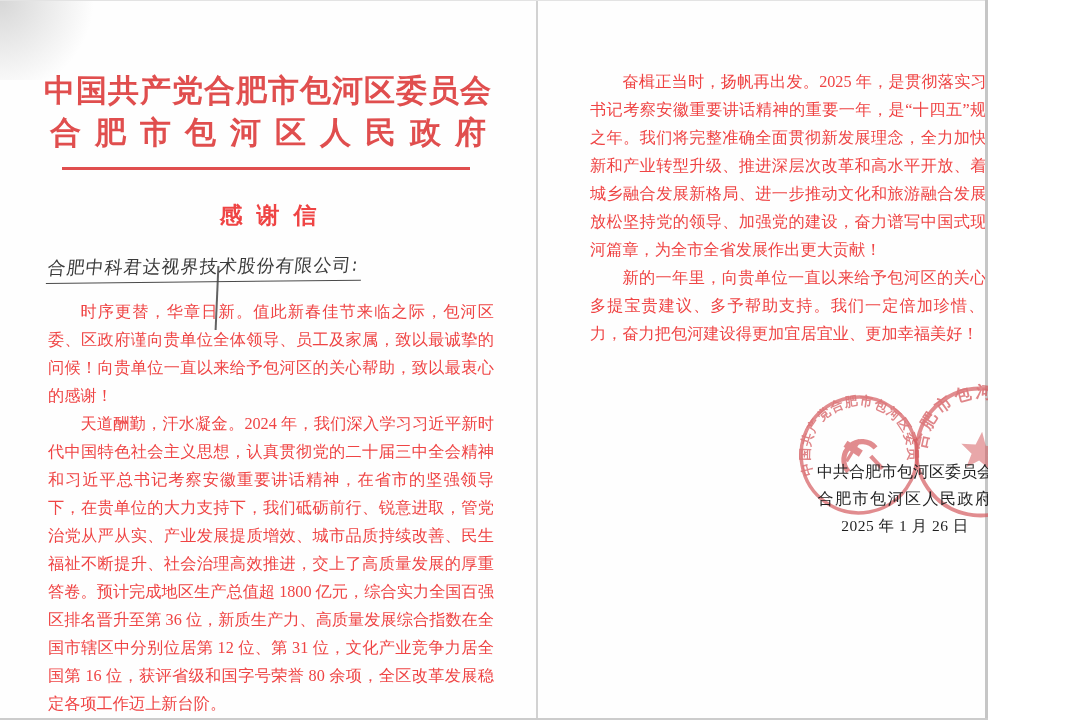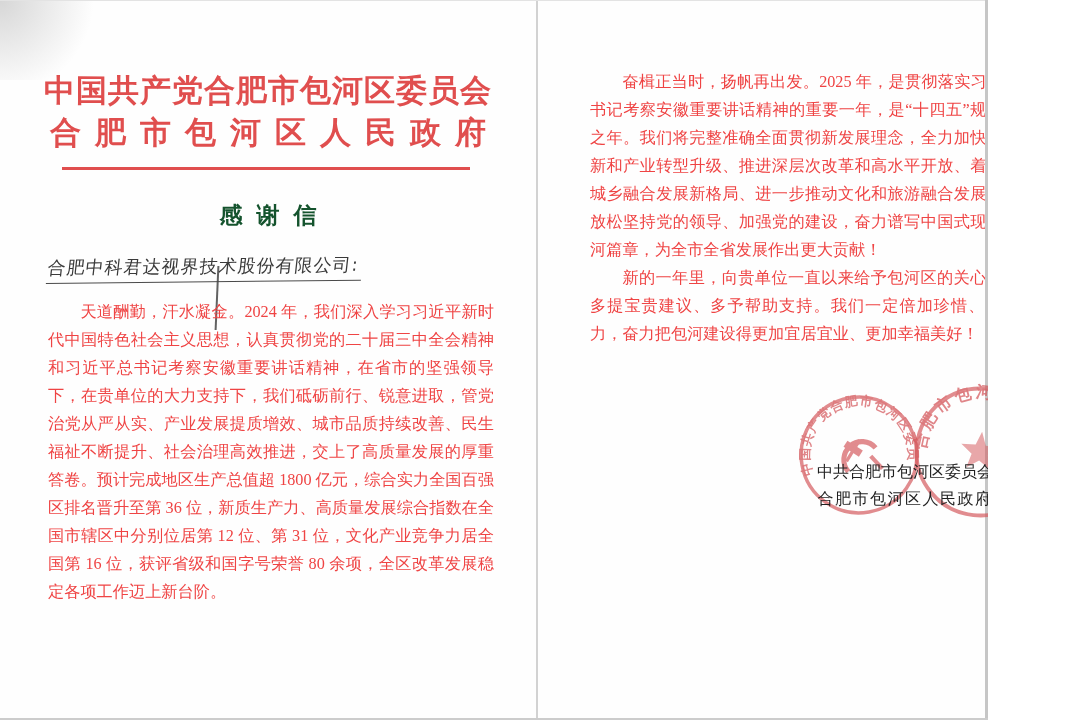--- a/index.html
+++ b/index.html
@@ -20,21 +20,21 @@
   .page-left{left:0;width:536px;}
   .page-right{left:538px;width:542px;}
 
   .letterhead{position:absolute;left:0;width:536px;text-align:center;
     color:#e04e4e;font-weight:bold;}
   .letterhead.l1{top:70px;font-size:31px;letter-spacing:1px;}
   .letterhead.l2{top:112px;font-size:31px;letter-spacing:14px;text-indent:14px;}
   .red-rule{position:absolute;left:62px;top:167px;width:408px;height:3px;background:#e04e4e;}
 
   .letter-title{position:absolute;left:0;top:200px;width:536px;text-align:center;
-    font-size:23px;font-weight:bold;letter-spacing:14px;text-indent:14px;color:#14532d;}
+    font-size:23px;font-weight:bold;letter-spacing:14px;text-indent:14px;color:#ef4444;}
 
   .salutation{position:absolute;left:49px;top:256px;
     font-family:"DejaVu Sans",sans-serif;font-size:18px;color:#3a3a3a;
     letter-spacing:1px;transform:rotate(-0.6deg) skewX(-7deg);transform-origin:left top;
     border-bottom:1.6px solid #4a4a4a;padding:0 4px 3px 0;}
   .stray-stroke{position:absolute;left:216px;top:266px;width:1.6px;height:64px;
     background:rgba(70,70,70,.85);transform:rotate(2.5deg);}
 
   .body-block{position:absolute;font-size:16.2px;line-height:28px;text-align:justify;color:#ef4444;}
   .body-block p{margin:0;text-indent:2em;}
@@ -63,20 +63,21 @@
     <div class="letterhead l1">中国共产党合肥市包河区委员会</div>
     <div class="letterhead l2">合肥市包河区人民政府</div>
     <div class="red-rule"></div>
 
     <div class="letter-title">感谢信</div>
 
     <div class="salutation">合肥中科君达视界技术股份有限公司:</div>
     <div class="stray-stroke"></div>
 
     <div class="body-block body-left">
+      <p>时序更替，华章日新。值此新春佳节来临之际，包河区委、区政府谨向贵单位全体领导、员工及家属，致以最诚挚的问候！向贵单位一直以来给予包河区的关心帮助，致以最衷心的感谢！</p>
       <p>天道酬勤，汗水凝金。2024 年，我们深入学习习近平新时代中国特色社会主义思想，认真贯彻党的二十届三中全会精神和习近平总书记考察安徽重要讲话精神，在省市的坚强领导下，在贵单位的大力支持下，我们砥砺前行、锐意进取，管党治党从严从实、产业发展提质增效、城市品质持续改善、民生福祉不断提升、社会治理高效推进，交上了高质量发展的厚重答卷。预计完成地区生产总值超 1800 亿元，综合实力全国百强区排名晋升至第 36 位，新质生产力、高质量发展综合指数在全国市辖区中分别位居第 12 位、第 31 位，文化产业竞争力居全国第 16 位，获评省级和国字号荣誉 80 余项，全区改革发展稳定各项工作迈上新台阶。</p>
     </div>
   </div>
 
   <div class="page page-right">
     <div class="body-block body-right">
       <p>奋楫正当时，扬帆再出发。2025 年，是贯彻落实习近平总书记考察安徽重要讲话精神的重要一年，是“十四五”规划收官之年。我们将完整准确全面贯彻新发展理念，全力加快科技创新和产业转型升级、推进深层次改革和高水平开放、着力构建城乡融合发展新格局、进一步推动文化和旅游融合发展，毫不放松坚持党的领导、加强党的建设，奋力谱写中国式现代化包河篇章，为全市全省发展作出更大贡献！</p>
       <p>新的一年里，向贵单位一直以来给予包河区的关心帮助，多提宝贵建议、多予帮助支持。我们一定倍加珍惜、倍加努力，奋力把包河建设得更加宜居宜业、更加幸福美好！</p>
     </div>
 
@@ -103,19 +104,20 @@
       </defs>
       <text font-size="14.5" letter-spacing="3" fill="#d4575b" opacity="0.9">
         <textPath href="#arcG" startOffset="13">合肥市包河区人民政府</textPath>
       </text>
       <polygon points="60,42 64.5,53.9 77.1,54.4 67.2,62.3 70.6,74.6 60,67.6 49.4,74.6 52.8,62.3 42.9,54.4 55.5,53.9" fill="#d4575b" opacity="0.65"></polygon>
     </svg>
 
     <div class="sig-block">
       <div class="cmt">中共合肥市包河区委员会</div>
       <div class="gov">合肥市包河区人民政府</div>
+      <div class="date">2025 年 1 月 26 日</div>
     </div>
   </div>
 
   <div class="edge-top"></div>
   <div class="edge-right"></div>
   <div class="edge-bottom"></div>
 </div>
 
 </body></html>

